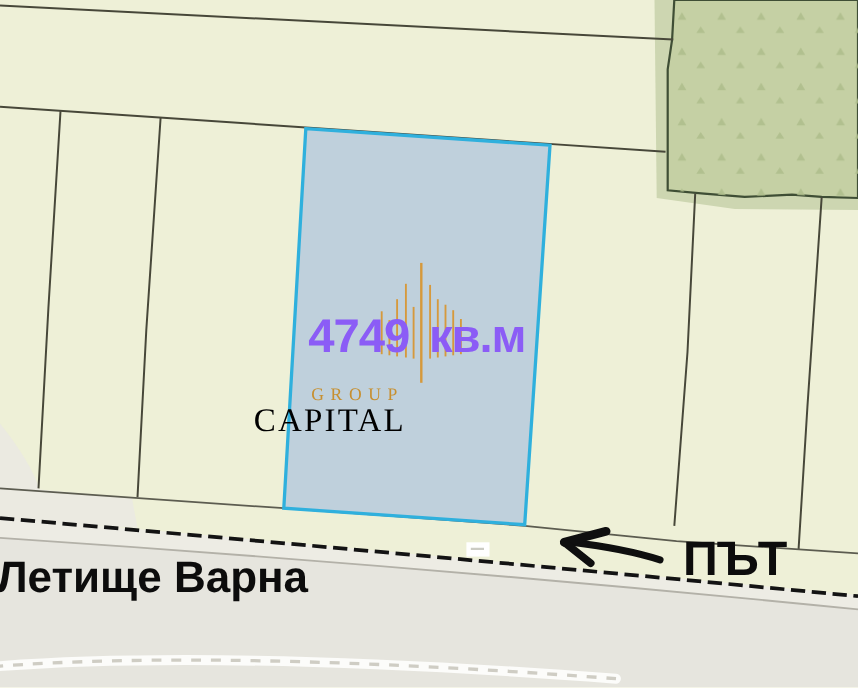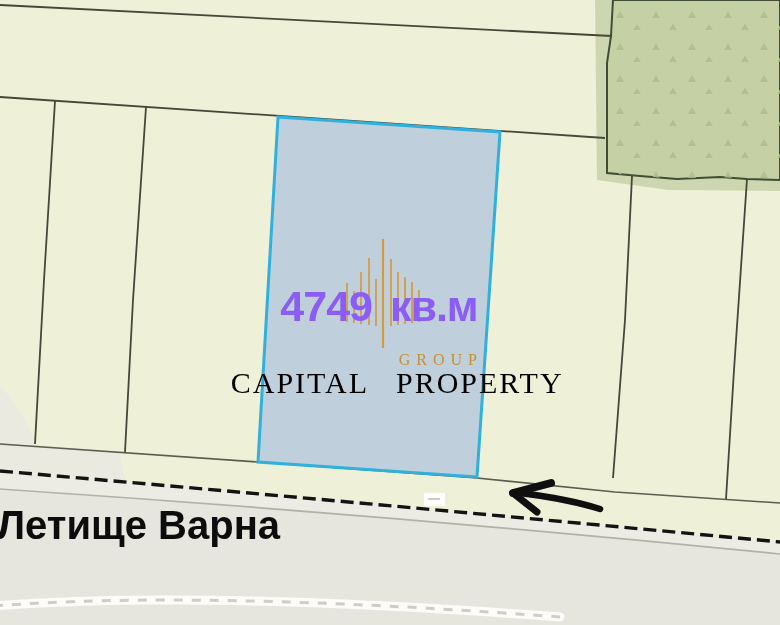--- a/index.html
+++ b/index.html
@@ -12,21 +12,21 @@
   .lbl{position:absolute;line-height:1;white-space:nowrap;}
   .area-label{
     left:229px;top:285px;width:300px;text-align:center;
     font-weight:700;font-size:43px;color:#8b5cf6;
     letter-spacing:-1px;word-spacing:7px;
   }
   .brand{font-family:"Liberation Serif",serif;color:#000000;letter-spacing:2px;font-size:30px;margin-top:48px;}
   .brand-capital{left:150px;width:219px;top:320px;text-align:right;}
   .brand-property{left:396px;top:320px;}
   .brand-group{
-    left:283px;width:200px;top:352px;text-align:right;
+    left:283px;width:200px;top:352px;text-align:left;
     font-family:"Liberation Serif",serif;font-size:16px;color:#c78f2f;letter-spacing:6px;
   }
   .airport-label{left:-3px;top:505px;font-weight:700;font-size:40px;color:#0c0c0c;}
   .road-label{left:621px;top:487px;font-weight:700;font-size:44px;color:#0c0c0c;letter-spacing:-1px;}
 </style>
 </head>
 <body>
 
 <div class="stage">
 
@@ -87,17 +87,17 @@
     <g stroke="#0f0f0f" fill="none" stroke-linecap="round">
       <path d="M600,509 C578,502 553,497 520,493" stroke-width="6.5"></path>
       <path d="M513,493 L551,483" stroke-width="8"></path>
       <path d="M513,493 L537,512" stroke-width="7"></path>
     </g>
   </svg>
 
   <div class="lbl area-label">4749 кв.м</div>
 
   <div class="lbl brand brand-capital">CAPITAL</div>
-  <div class="lbl brand brand-property">PROPERTY</div>
   <div class="lbl brand-group">GROUP</div>
 
   <div class="lbl airport-label">Летище Варна</div>
+  <div class="lbl road-label">ПЪТ</div>
 </div>
 
 </body></html>

